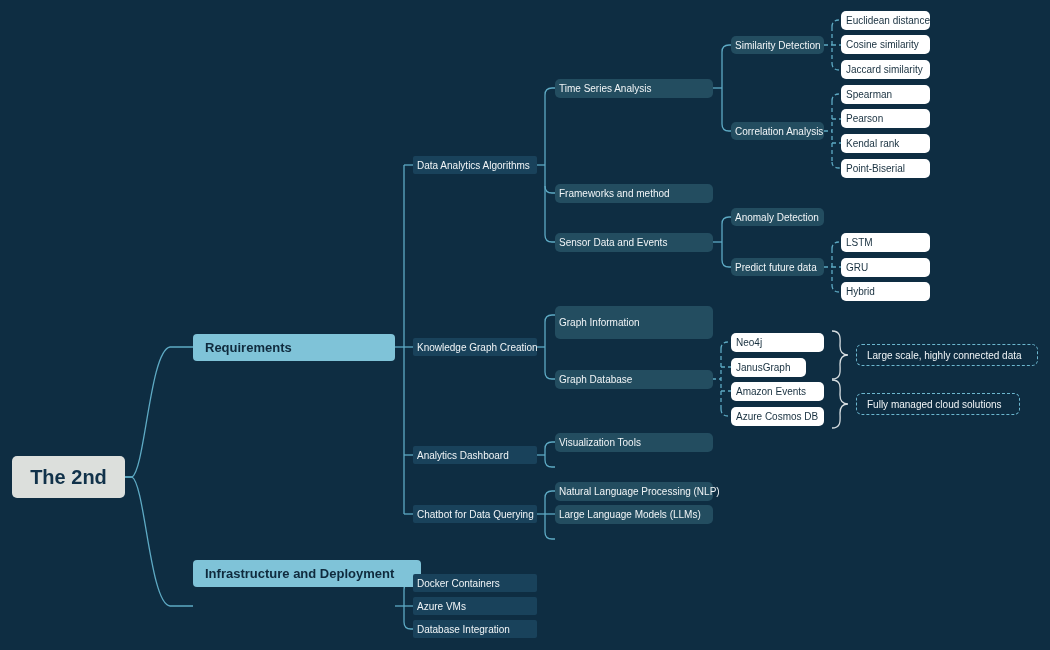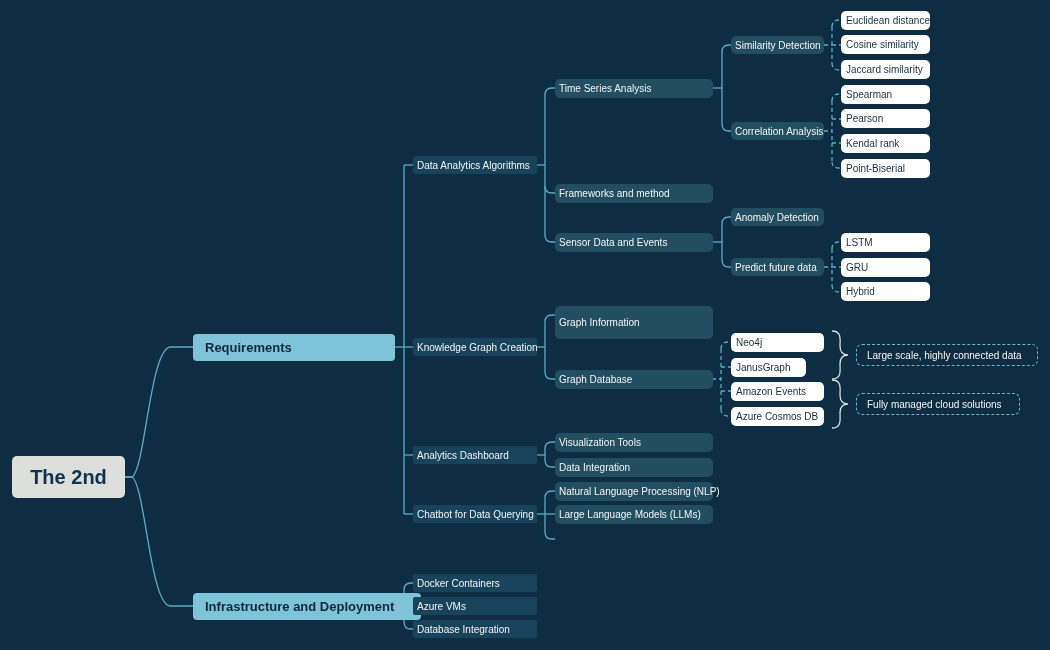--- a/index.html
+++ b/index.html
@@ -133,21 +133,21 @@
     </g>
   </svg>
 
   <div class="node root" style="left:12px;top:456px;width:113px;height:42px;">
     <span>The 2nd</span>
   </div>
 
   <div class="node l1" style="left:193px;top:334px;width:202px;height:27px;">
     <span>Requirements</span>
   </div>
-  <div class="node l1" style="left:193px;top:593px;width:228px;height:27px;">
+  <div class="node l1" style="left:193px;top:560px;width:228px;height:27px;">
     <span>Infrastructure and Deployment</span>
   </div>
 
   <div class="node l2" style="left:413px;top:156px;width:124px;height:18px;">
     <span>Data Analytics Algorithms</span>
   </div>
   <div class="node l2" style="left:413px;top:338px;width:124px;height:18px;">
     <span>Knowledge Graph Creation</span>
   </div>
   <div class="node l2" style="left:413px;top:446px;width:124px;height:18px;">
@@ -180,23 +180,20 @@
   <div class="node l3" style="left:555px;top:306px;width:158px;height:33px;">
     <span>Graph Information</span>
   </div>
   <div class="node l3" style="left:555px;top:370px;width:158px;height:19px;">
     <span>Graph Database</span>
   </div>
 
   <div class="node l3" style="left:555px;top:433px;width:158px;height:19px;">
     <span>Visualization Tools</span>
   </div>
-  <div class="node l3" style="left:555px;top:458px;width:158px;height:19px;">
-    <span>Data Integration</span>
-  </div>
 
   <div class="node l3" style="left:555px;top:482px;width:158px;height:19px;">
     <span>Natural Language Processing (NLP)</span>
   </div>
   <div class="node l3" style="left:555px;top:505px;width:158px;height:19px;">
     <span>Large Language Models (LLMs)</span>
   </div>
 
   <div class="node l4" style="left:731px;top:36px;width:93px;height:18px;">
     <span>Similarity Detection</span>

